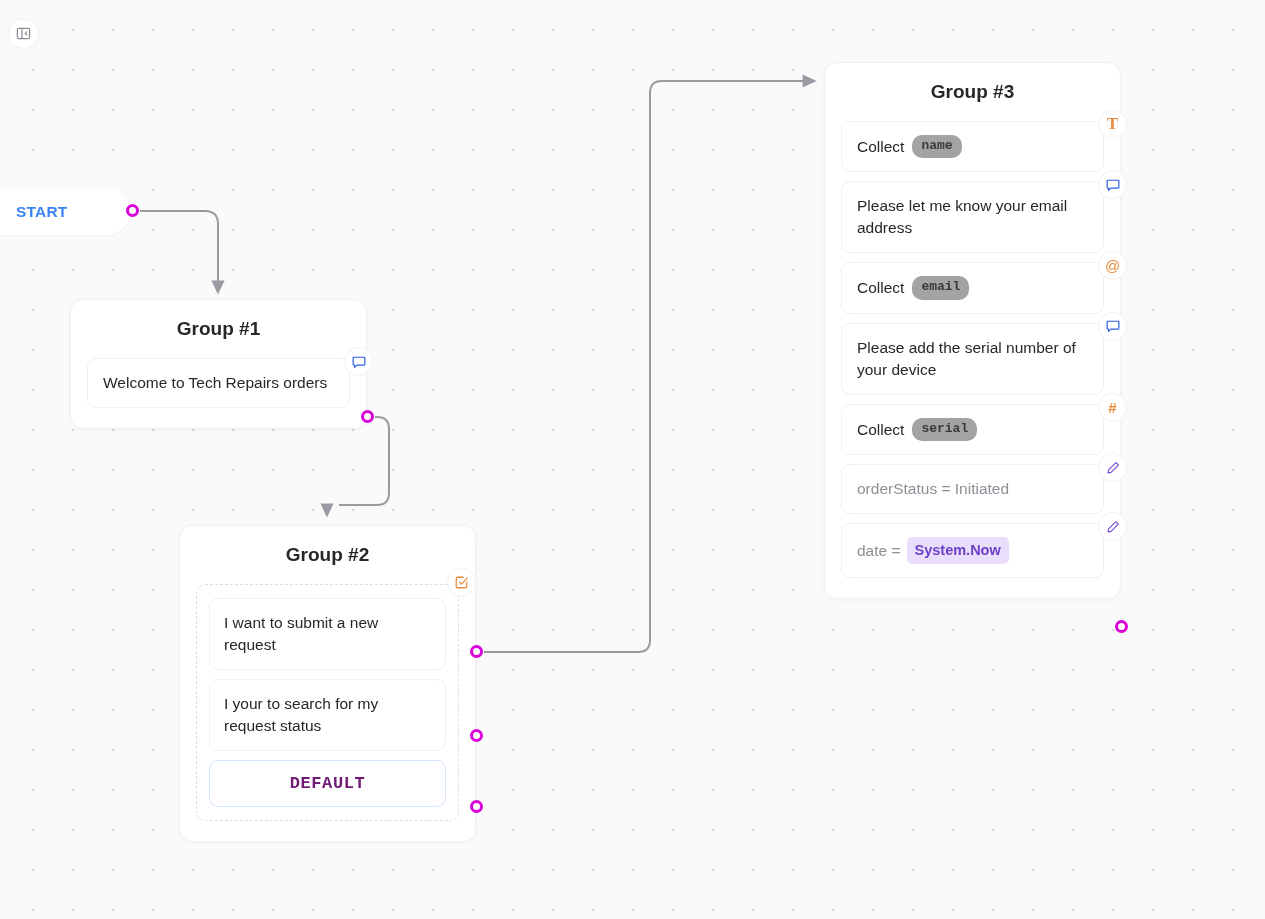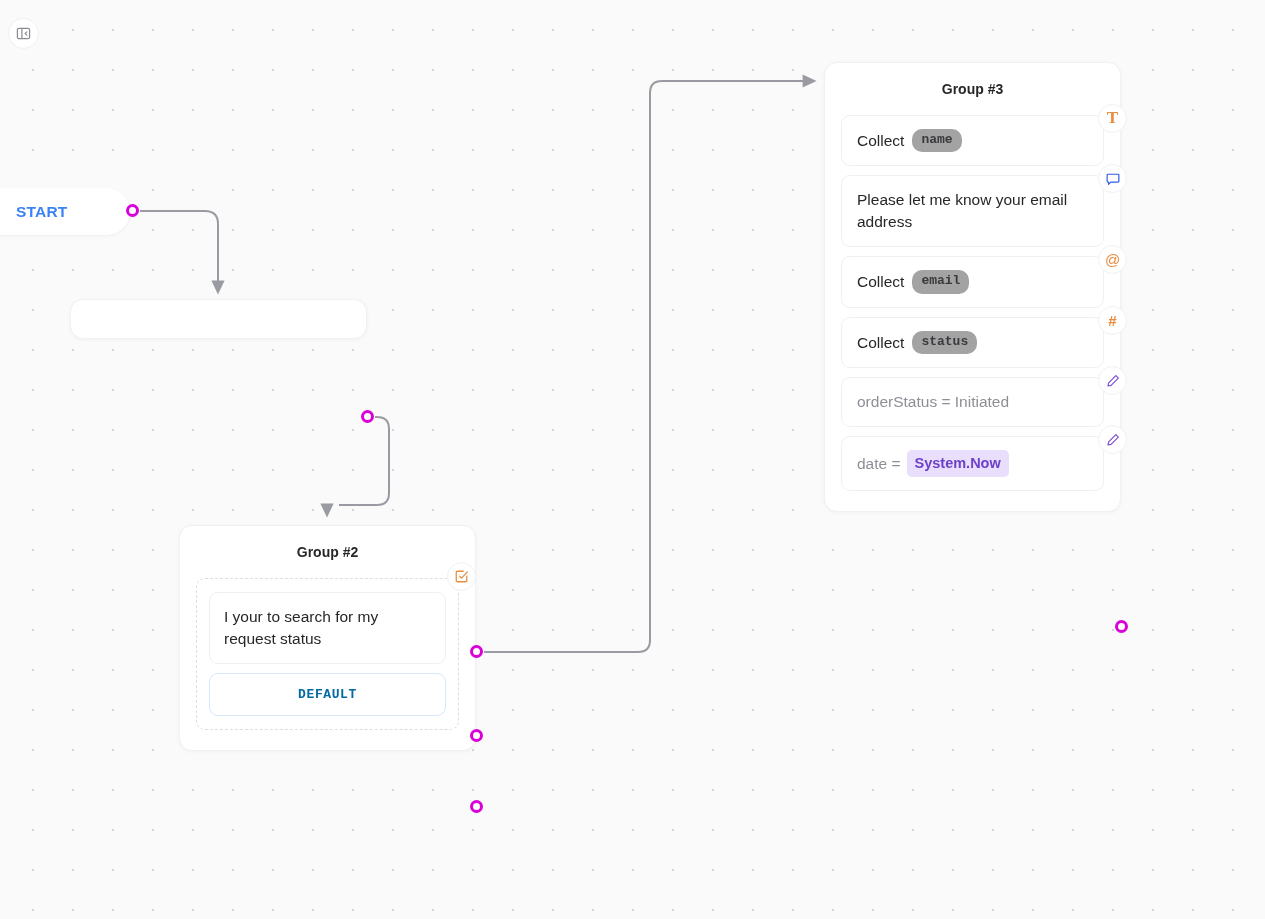--- a/index.html
+++ b/index.html
@@ -48,21 +48,21 @@
   .group {
     position: absolute;
     background: #ffffff;
     border: 1px solid #f1f1f3;
     border-radius: 13px;
     box-shadow: 0 1px 4px rgba(0,0,0,0.04);
     padding: 18px 16px 20px 16px;
   }
   .group-title {
     text-align: center;
-    font-size: 14px; font-weight: bold; color: #27272a;
+    font-size: 19px; font-weight: bold; color: #27272a;
     margin-bottom: 18px;
   }
 
   
   .block {
     position: relative;
     border: 1px solid #f0f0f2;
     border-radius: 9px;
     background: #ffffff;
     padding: 13px 15px;
@@ -127,23 +127,23 @@
     margin-bottom: 9px;
     font-size: 15.5px; color: #27272a; line-height: 1.42;
     background: #ffffff;
   }
   .default-btn {
     border: 1px solid #d6e6fb;
     border-radius: 9px;
     padding: 13px 14px;
     text-align: center;
     background: #ffffff;
-    color: #0369a1;
+    color: #701a75;
     font-family: "Liberation Mono", monospace;
-    font-size: 13px; font-weight: bold; letter-spacing: .6px;
+    font-size: 17px; font-weight: bold; letter-spacing: .6px;
     cursor: pointer;
   }
   .choice-badge {
     position: absolute; right: -18px; top: -17px;
     width: 29px; height: 29px; border-radius: 50%;
     background: #ffffff; border: 1px solid #f1f1f3;
     display: flex; align-items: center; justify-content: center;
   }
 
   
@@ -182,32 +182,42 @@
 
     <path d="M484,652 L638,652 Q650,652 650,640 L650,93 Q650,81 662,81 L810,81" fill="none" stroke="#9a9aa2" stroke-width="2" marker-end="url(#arr)"></path>
   </svg>
 
   <div class="start-node">
     <span>START</span>
   </div>
   <div class="conn" style="left:126px; top:204px;"></div>
 
   <div class="group" style="left:70px; top:299px; width:297px;">
+    <div class="group-title">Group #1</div>
+    <div class="block">
+      <span>Welcome to Tech Repairs orders</span>
+      <span class="badge">
+        <svg width="14" height="14" viewBox="0 0 16 16">
+          <path d="M2.2 2.6 h11.6 a.9.9 0 0 1 .9.9 v7.2 a.9.9 0 0 1 -.9.9 H5.6 L2.9 14 v-2.4 H2.2 a.9.9 0 0 1 -.9-.9 V3.5 a.9.9 0 0 1 .9-.9 z" fill="none" stroke="#2b5ce6" stroke-width="1.35" stroke-linejoin="round"></path>
+        </svg>
+      </span>
+    </div>
   </div>
   <div class="conn" style="left:361px; top:410px;"></div>
 
   <div class="group" style="left:179px; top:525px; width:297px;">
     <div class="group-title">Group #2</div>
     <div class="choice-wrap">
       <span class="choice-badge">
         <svg width="15" height="15" viewBox="0 0 16 16">
           <path d="M13.6 7.6 v4.6 a1.4 1.4 0 0 1 -1.4 1.4 H3.8 a1.4 1.4 0 0 1 -1.4 -1.4 V3.8 a1.4 1.4 0 0 1 1.4 -1.4 h6.1" fill="none" stroke="#ea8c3d" stroke-width="1.35" stroke-linecap="round"></path>
           <path d="M6 7.6 L8 9.7 L14.3 3.1" fill="none" stroke="#ea8c3d" stroke-width="1.35" stroke-linecap="round" stroke-linejoin="round"></path>
         </svg>
       </span>
+      <div class="opt">I want to submit a new request</div>
       <div class="opt">I your to search for my request status</div>
       <div class="default-btn">DEFAULT</div>
     </div>
   </div>
   <div class="conn" style="left:470px; top:645px;"></div>
   <div class="conn" style="left:470px; top:729px;"></div>
   <div class="conn" style="left:470px; top:800px;"></div>
 
   <div class="group" style="left:824px; top:62px; width:297px;">
     <div class="group-title">Group #3</div>
@@ -231,24 +241,32 @@
     </div>
 
     <div class="block">
       <span>Collect</span>
       <span class="chip-orange">email</span>
       <span class="badge at-badge">
           <span>@</span>
         </span>
     </div>
 
+    <div class="block">
+      <span>Please add the serial number of your device</span>
+      <span class="badge">
+        <svg width="14" height="14" viewBox="0 0 16 16">
+          <path d="M2.2 2.6 h11.6 a.9.9 0 0 1 .9.9 v7.2 a.9.9 0 0 1 -.9.9 H5.6 L2.9 14 v-2.4 H2.2 a.9.9 0 0 1 -.9-.9 V3.5 a.9.9 0 0 1 .9-.9 z" fill="none" stroke="#2b5ce6" stroke-width="1.35" stroke-linejoin="round"></path>
+        </svg>
+      </span>
+    </div>
 
     <div class="block">
       <span>Collect</span>
-      <span class="chip-orange">status</span>
+      <span class="chip-orange">serial</span>
       <span class="badge hash-badge">
           <span>#</span>
         </span>
     </div>
 
     <div class="block muted">
       <span>orderStatus = Initiated</span>
       <span class="badge">
         <svg width="14" height="14" viewBox="0 0 16 16">
           <path d="M11.3 1.9 l2.8 2.8 -8.3 8.3 -3.5 .7 .7 -3.5 z" fill="none" stroke="#7c4ddb" stroke-width="1.35" stroke-linejoin="round"></path>

